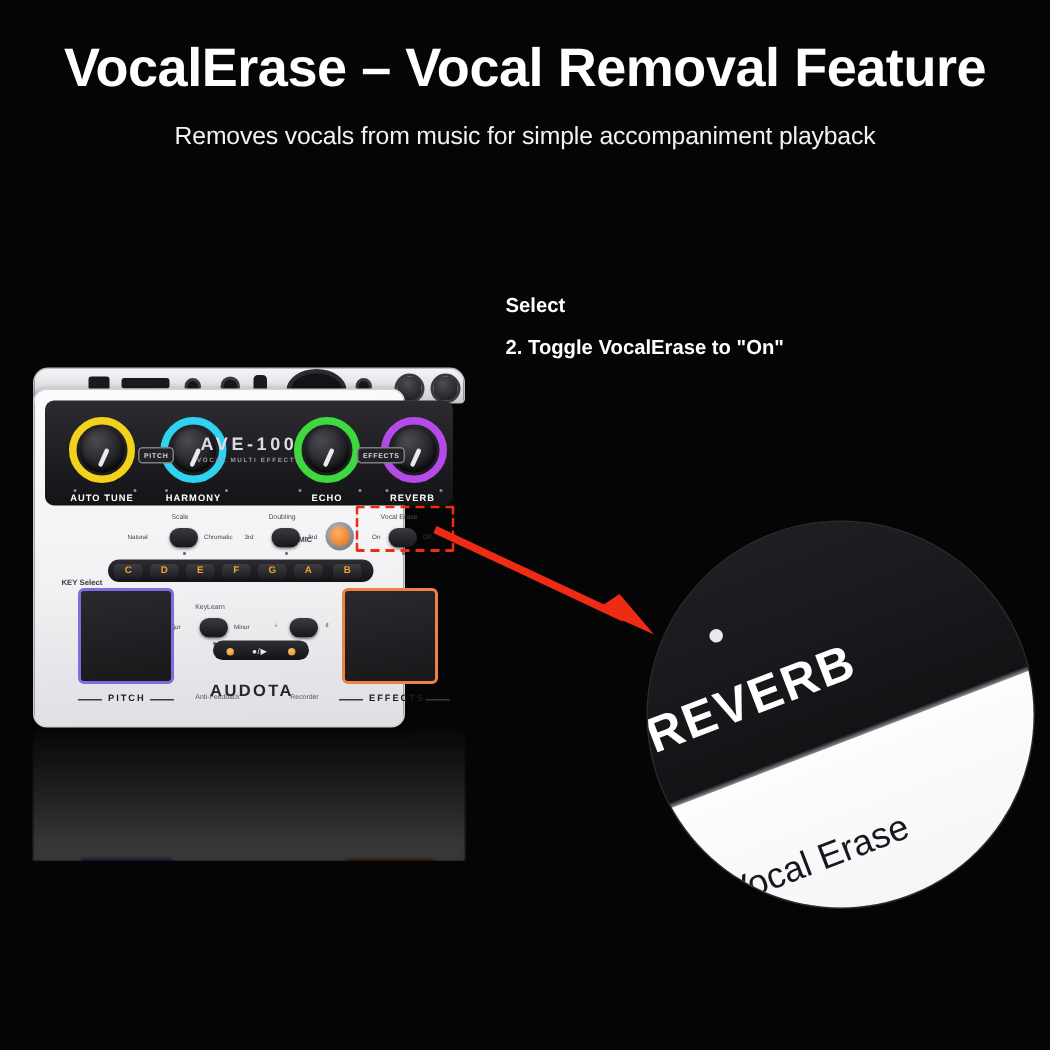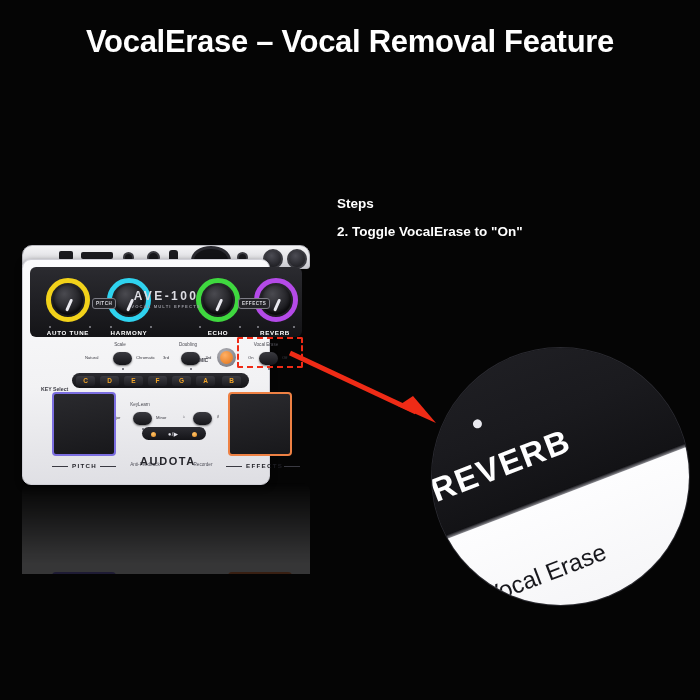--- a/index.html
+++ b/index.html
@@ -3,21 +3,21 @@
 <meta charset="utf-8">
 <title>VocalErase</title>
 <style>
   html,body{margin:0;padding:0;background:#000;}
   body{width:700px;height:700px;overflow:hidden;font-family:"Liberation Sans",sans-serif;}
   #stage{position:relative;width:700px;height:700px;background:#050505;overflow:hidden;}
 
   
   #title{
     position:absolute;left:0;top:24px;width:700px;text-align:center;
-    color:#fff;font-size:31px;font-weight:bold;letter-spacing:-0.3px;
+    color:#fff;font-size:36px;font-weight:bold;letter-spacing:-0.3px;
   }
   #subtitle{
     position:absolute;left:0;top:82px;width:700px;text-align:center;
     color:#f2f2f2;font-size:16.5px;font-weight:normal;letter-spacing:-0.1px;
   }
 
   
   #steps{position:absolute;left:337px;top:190px;width:350px;color:#fff;
          font-size:13.5px;font-weight:bold;line-height:28px;}
   #steps div{white-space:nowrap;}
@@ -129,23 +129,24 @@
   #mag-knob2{position:absolute;left:345px;top:388px;width:120px;height:110px;border-radius:50%/46%;
     background:radial-gradient(circle at 42% 30%,#3b3b42,#131317 72%);
     box-shadow:0 7px 14px rgba(0,0,0,.45);}
 </style>
 </head>
 <body>
 
 <div id="stage">
 
   <div id="title">VocalErase – Vocal Removal Feature</div>
+  <div id="subtitle">Removes vocals from music for simple accompaniment playback</div>
 
   <div id="steps">
-    <div>Steps</div>
+    <div>Select</div>
     <div>2. Toggle VocalErase to "On"</div>
   </div>
 
   <div id="device-wrap">
 
     <div id="dev-top">
       <div class="port" style="left:36px;top:5px;width:14px;height:9px;"></div>
       <div class="port" style="left:58px;top:6px;width:32px;height:7px;"></div>
       <div class="portround" style="left:100px;top:6px;width:7px;height:7px;"></div>
       <div class="portround" style="left:124px;top:5px;width:9px;height:9px;"></div>

